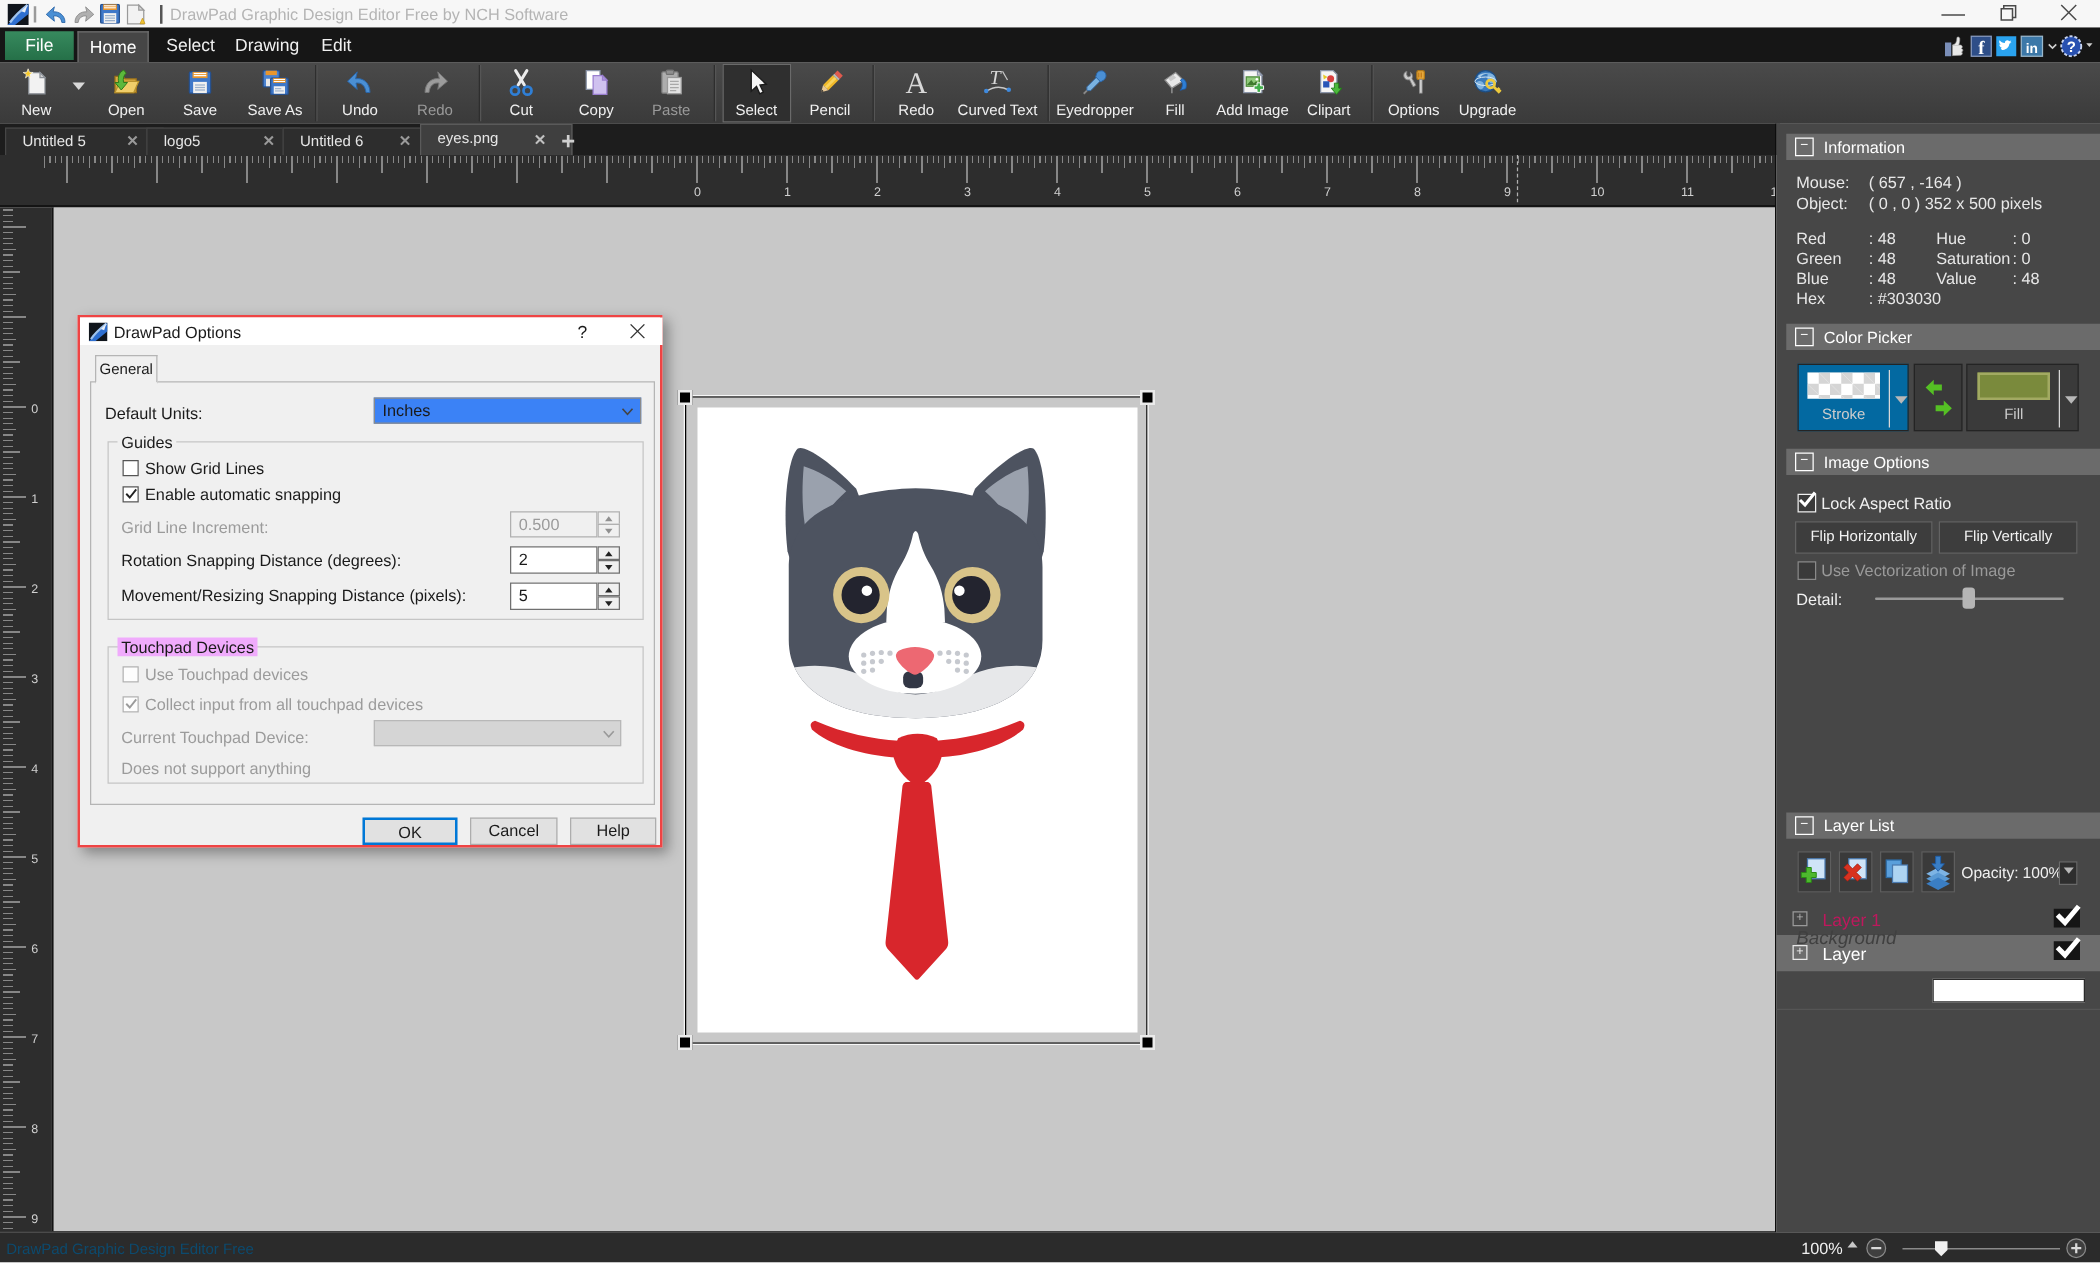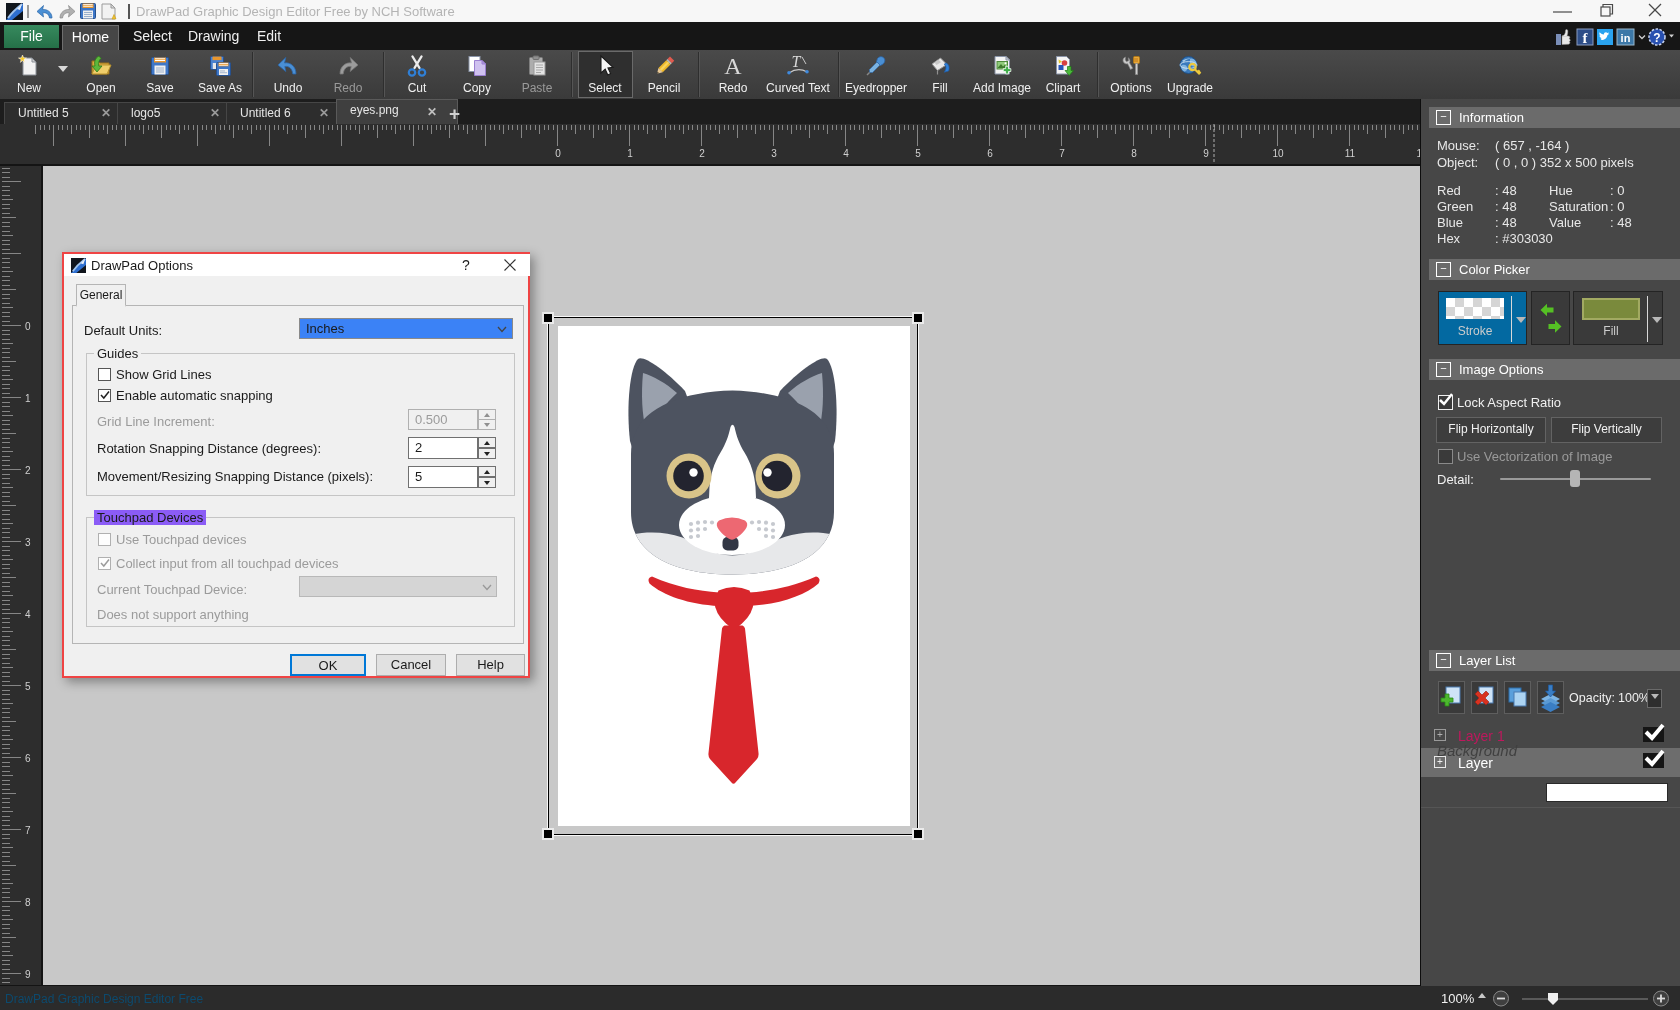--- a/index.html
+++ b/index.html
@@ -1018,21 +1018,21 @@
 <div class="dtxt" style="left:33px;top:215px">Movement/Resizing Snapping Distance (pixels):</div>
 <div class="a" style="left:344px;top:212px;width:70px;height:22px;background:#fff;border:1px solid #707070"></div>
 <div class="dtxt" style="left:351px;top:215px">5</div>
 <div class="a" style="left:414px;top:212px;width:18px;height:11px;background:#f0f0f0;border:1px solid #707070">
         <div style="margin:3px auto 0;width:0;height:0;border-left:3.5px solid transparent;border-right:3.5px solid transparent;border-bottom:4px solid #222"></div>
       </div>
 <div class="a" style="left:414px;top:223px;width:18px;height:11px;background:#f0f0f0;border:1px solid #707070">
         <div style="margin:3px auto 0;width:0;height:0;border-left:3.5px solid transparent;border-right:3.5px solid transparent;border-top:4px solid #222"></div>
       </div>
 <div class="a" style="left:22px;top:263px;width:429px;height:110px;border:1px solid #c5c5c5"></div>
-<div class="dtxt" style="left:30px;top:256px;background:#8b5cf6;padding:0 3px">Touchpad Devices</div>
+<div class="dtxt" style="left:30px;top:256px;background:#f0abfc;padding:0 3px">Touchpad Devices</div>
 <div class="a" style="left:34px;top:279px;width:13px;height:13px;background:#fdfdfd;border:1px solid #b0b0b0"></div>
 <div class="gtxt" style="left:52px;top:278px">Use Touchpad devices</div>
 <div class="a" style="left:34px;top:303px;width:13px;height:13px;background:#fdfdfd;border:1px solid #b0b0b0"></div>
 <svg class="ic" style="left:35px;top:303px" width="12" height="12" viewBox="0 0 12 12">
         <path d="M2 6 L4.8 9 L10 2.5" stroke="#9b9b9b" stroke-width="1.5" fill="none"></path>
       </svg>
 <div class="gtxt" style="left:52px;top:302px">Collect input from all touchpad devices</div>
 <div class="gtxt" style="left:33px;top:328px">Current Touchpad Device:</div>
 <div class="a" style="left:235px;top:322px;width:198px;height:21px;background:#d5d5d5;border:1px solid #b8b8b8">
   <svg class="ic" style="left:182px;top:7px" width="10" height="7" viewBox="0 0 10 7">

